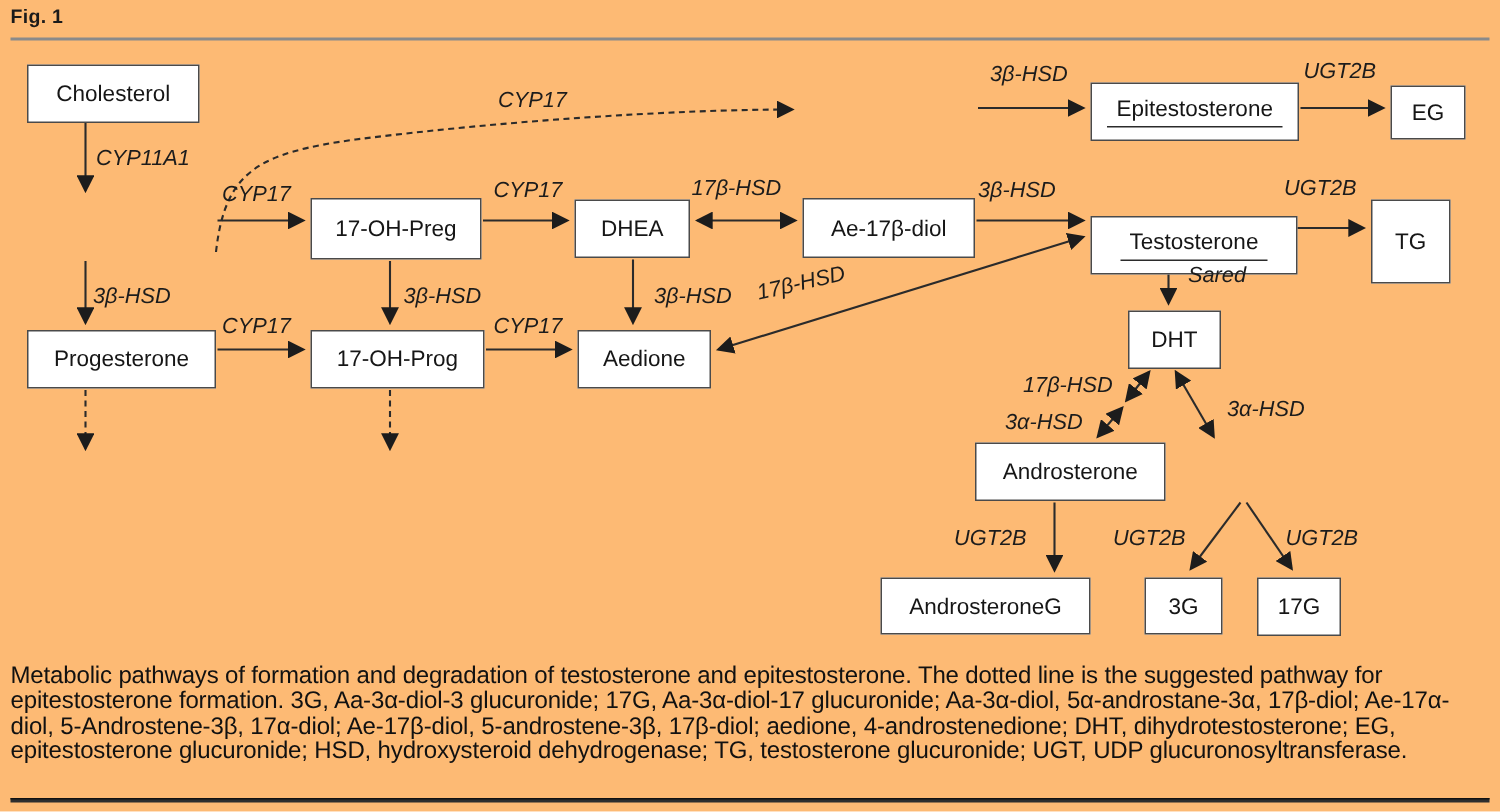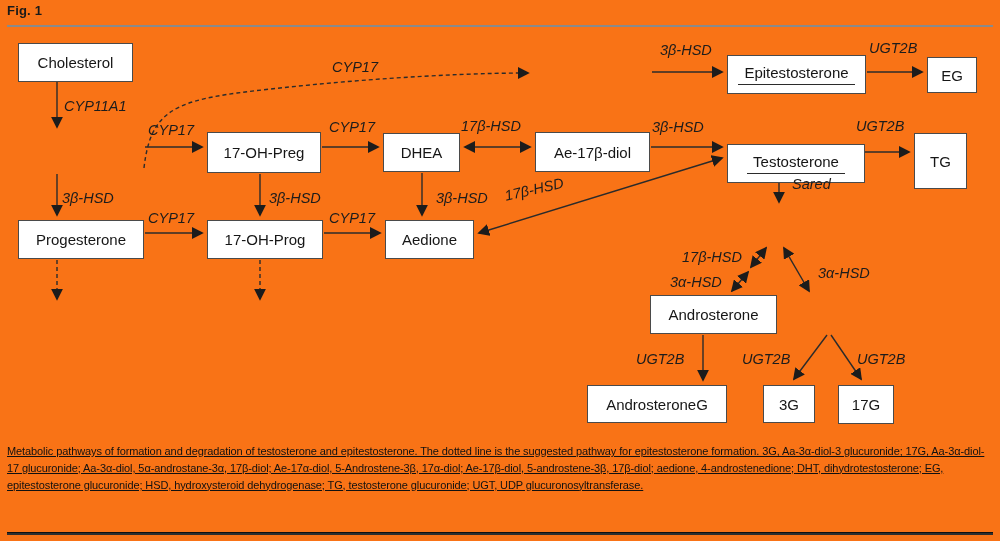--- a/index.html
+++ b/index.html
@@ -1,37 +1,37 @@
 <!DOCTYPE html>
 <html><head>
 <meta charset="utf-8">
 <style>
   * { margin:0; padding:0; box-sizing:border-box; }
   html,body { background:#fff; }
   .page {
-    position:relative; width:1000px; height:541px; background:#f97316;
+    position:relative; width:1000px; height:541px; background:#fdba74;
     font-family:"Liberation Sans", sans-serif; color:#1a1a1a; overflow:hidden;
   }
   .fig-label { position:absolute; left:7px; top:3px; font-size:13px; font-weight:bold; letter-spacing:.2px; }
   .rule-top { position:absolute; left:7px; top:25px; width:986px; height:2px; background:#8a8a8a; }
   .rule-bottom { position:absolute; left:7px; top:532px; width:986px; height:3px; background:#2e2e2e; border-top:1px solid #111; }
   svg.arrows { position:absolute; left:0; top:0; width:1000px; height:435px; }
   .node {
     position:absolute; background:#fff; border:1.4px solid #4a4a4a;
     display:flex; align-items:center; justify-content:center;
     font-size:15px; color:#161616; white-space:nowrap;
   }
   .node .u { border-bottom:1.4px solid #2b2b2b; padding:0 6px 3px 6px; }
   .enz {
     position:absolute; font-style:italic; font-size:14.5px; color:#1c1c1c; white-space:nowrap;
   }
   .rot { transform:rotate(-13deg); transform-origin:left center; }
   .caption {
     position:absolute; left:7px; top:443px; width:986px;
-    font-size:11px; line-height:16.8px; letter-spacing:-0.1px; color:#111;text-decoration:underline;
+    font-size:16px; line-height:16.8px; letter-spacing:-0.1px; color:#111;
   }
 </style>
 </head>
 <body>
 
 <div class="page">
 
   <div class="fig-label">Fig. 1</div>
   <div class="rule-top"></div>
 
@@ -101,20 +101,23 @@
   <div class="node" style="left:18px;top:220px;width:126px;height:39px">
       <span>Progesterone</span>
     </div>
   <div class="node" style="left:207px;top:220px;width:116px;height:39px">
       <span>17-OH-Prog</span>
     </div>
   <div class="node" style="left:385px;top:220px;width:89px;height:39px">
       <span>Aedione</span>
     </div>
 
+  <div class="node" style="left:752px;top:207px;width:62px;height:39px">
+      <span>DHT</span>
+    </div>
   <div class="node" style="left:650px;top:295px;width:127px;height:39px">
       <span>Androsterone</span>
     </div>
 
   <div class="node" style="left:587px;top:385px;width:140px;height:38px">
       <span>AndrosteroneG</span>
     </div>
   <div class="node" style="left:763px;top:385px;width:52px;height:38px">
       <span>3G</span>
     </div>

